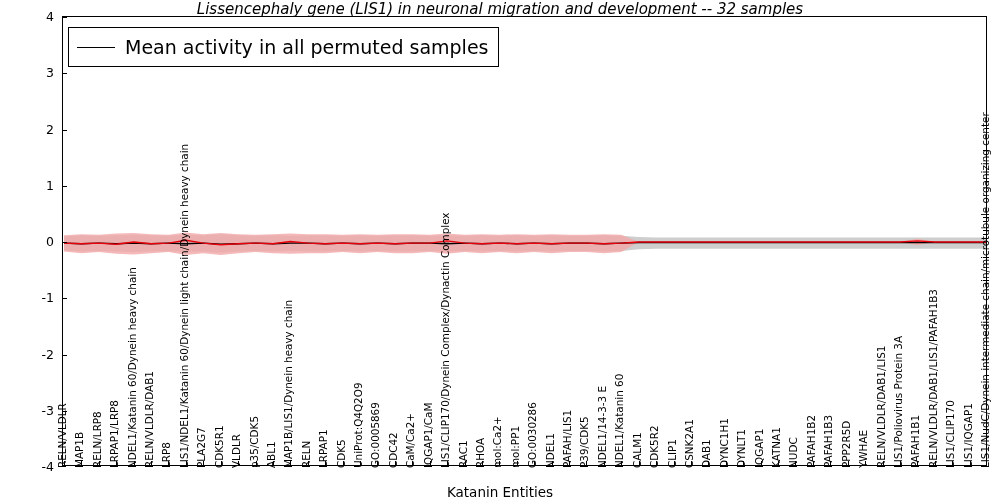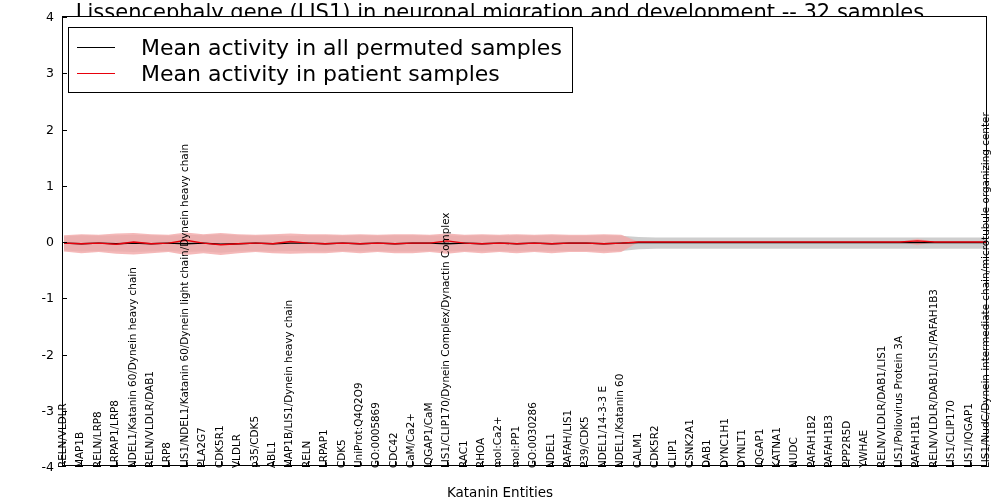--- a/index.html
+++ b/index.html
@@ -17,23 +17,24 @@
     position: relative;
     width: 1000px;
     height: 500px;
   }
   #title {
     position: absolute;
     left: 0;
     top: 0;
     width: 1000px;
     text-align: center;
-    font-size: 21px;
+    font-size: 15px;
     color: #000;
     white-space: nowrap;
+    font-style: italic;
   }
   
   #plot {
     position: absolute;
     left: 62px;
     top: 16px;
     width: 925px;
     height: 450px;
     border: 1.1px solid #000;
     box-sizing: border-box;
@@ -97,24 +98,23 @@
     height: 26px;
   }
   .legend-line {
     width: 38px;
     height: 0;
     border-top: 1.6px solid #000;
     margin-right: 10px;
   }
   .legend-line.red { border-top-color: #e8000b; }
   .legend-text {
-    font-size: 22px;
+    font-size: 19px;
     color: #000;
     white-space: nowrap;
-    margin-left: 16px;
   }
   svg { display: block; }
 </style>
 </head>
 <body>
 
 <div id="root">
 
   <div id="title">Lissencephaly gene (LIS1) in neuronal migration and development -- 32 samples</div>
 
@@ -136,24 +136,20 @@
     <svg id="plot-svg" width="925" height="450">
         <path d="M1.00 219.38 L18.42 218.25 L35.83 218.81 L53.25 218.25 L70.66 217.69 L88.08 218.25 L105.49 218.81 L122.91 217.69 L140.32 218.25 L157.74 217.13 L175.15 218.25 L192.57 218.81 L209.98 218.25 L227.40 218.81 L244.81 218.25 L262.23 218.25 L279.64 218.81 L297.06 218.25 L314.47 218.81 L331.89 218.25 L349.30 218.25 L366.72 218.81 L384.13 218.25 L401.55 218.81 L418.96 218.25 L436.38 218.81 L453.79 218.25 L471.21 218.81 L488.62 218.25 L506.04 218.81 L523.45 218.81 L540.87 218.25 L558.28 218.81 L575.70 219.94 L593.11 220.50 L610.53 220.50 L627.94 220.50 L645.36 220.50 L662.77 220.50 L680.19 220.50 L697.60 220.50 L715.02 220.50 L732.43 220.50 L749.85 220.50 L767.26 220.50 L784.68 220.50 L802.09 220.50 L819.51 220.50 L836.92 220.50 L854.34 220.50 L871.75 220.50 L889.17 220.50 L906.58 220.50 L924.00 220.50 L924.00 231.75 L906.58 231.75 L889.17 231.75 L871.75 231.75 L854.34 231.75 L836.92 231.75 L819.51 231.75 L802.09 231.75 L784.68 231.75 L767.26 231.75 L749.85 231.75 L732.43 231.75 L715.02 231.75 L697.60 231.75 L680.19 231.75 L662.77 231.75 L645.36 231.75 L627.94 231.75 L610.53 231.75 L593.11 231.75 L575.70 232.31 L558.28 234.00 L540.87 234.56 L523.45 234.00 L506.04 234.00 L488.62 234.56 L471.21 234.00 L453.79 234.56 L436.38 234.00 L418.96 234.56 L401.55 234.00 L384.13 234.56 L366.72 234.00 L349.30 234.56 L331.89 234.56 L314.47 234.00 L297.06 234.56 L279.64 234.00 L262.23 234.56 L244.81 234.56 L227.40 234.00 L209.98 234.56 L192.57 234.00 L175.15 234.56 L157.74 235.69 L140.32 234.56 L122.91 235.12 L105.49 234.00 L88.08 234.56 L70.66 235.12 L53.25 234.56 L35.83 234.00 L18.42 234.56 L1.00 233.44 Z" fill="#bdbdbd" fill-opacity="0.75" stroke="none"></path>
         <path d="M1.00 218.25 L18.42 217.13 L35.83 217.69 L53.25 216.56 L70.66 216.00 L88.08 217.13 L105.49 217.69 L122.91 215.44 L140.32 217.13 L157.74 216.00 L175.15 217.13 L192.57 217.69 L209.98 217.13 L227.40 216.56 L244.81 217.13 L262.23 217.13 L279.64 217.69 L297.06 217.13 L314.47 217.69 L331.89 217.13 L349.30 217.13 L366.72 217.69 L384.13 216.56 L401.55 217.69 L418.96 217.13 L436.38 217.69 L453.79 217.13 L471.21 217.69 L488.62 217.13 L506.04 217.69 L523.45 217.69 L540.87 217.13 L558.28 217.69 L575.70 225.00 L593.11 225.00 L610.53 225.00 L627.94 225.00 L645.36 225.00 L662.77 225.00 L680.19 225.00 L697.60 225.00 L715.02 225.00 L732.43 225.00 L749.85 225.00 L767.26 225.00 L784.68 225.00 L802.09 225.00 L819.51 225.00 L836.92 225.00 L854.34 221.63 L871.75 225.00 L889.17 225.00 L906.58 225.00 L924.00 225.00 L924.00 225.00 L906.58 225.00 L889.17 225.00 L871.75 225.00 L854.34 228.37 L836.92 225.00 L819.51 225.00 L802.09 225.00 L784.68 225.00 L767.26 225.00 L749.85 225.00 L732.43 225.00 L715.02 225.00 L697.60 225.00 L680.19 225.00 L662.77 225.00 L645.36 225.00 L627.94 225.00 L610.53 225.00 L593.11 225.00 L575.70 225.00 L558.28 235.12 L540.87 236.25 L523.45 235.12 L506.04 235.12 L488.62 236.25 L471.21 235.12 L453.79 236.25 L436.38 235.12 L418.96 236.25 L401.55 235.12 L384.13 236.81 L366.72 235.12 L349.30 236.25 L331.89 236.25 L314.47 235.12 L297.06 236.25 L279.64 235.12 L262.23 236.25 L244.81 236.25 L227.40 236.81 L209.98 236.25 L192.57 235.12 L175.15 236.25 L157.74 237.94 L140.32 236.25 L122.91 237.94 L105.49 235.12 L88.08 236.25 L70.66 237.38 L53.25 236.81 L35.83 235.12 L18.42 236.25 L1.00 234.56 Z" fill="#f2a7a7" fill-opacity="0.8" stroke="none"></path>
         <path d="M1.00 226.12 L18.42 226.69 L35.83 226.12 L53.25 226.69 L70.66 226.12 L88.08 226.69 L105.49 226.12 L122.91 226.69 L140.32 226.12 L157.74 227.25 L175.15 226.69 L192.57 226.12 L209.98 226.69 L227.40 226.12 L244.81 226.12 L262.23 226.69 L279.64 226.12 L297.06 226.69 L314.47 226.12 L331.89 226.69 L349.30 226.12 L366.72 226.12 L384.13 226.69 L401.55 226.12 L418.96 226.69 L436.38 226.12 L453.79 226.69 L471.21 226.12 L488.62 226.69 L506.04 226.12 L523.45 226.12 L540.87 226.69 L558.28 226.12 L575.70 225.56 L593.11 225.56 L610.53 225.56 L627.94 225.56 L645.36 225.56 L662.77 225.56 L680.19 225.56 L697.60 225.56 L715.02 225.56 L732.43 225.56 L749.85 225.56 L767.26 225.56 L784.68 225.56 L802.09 225.56 L819.51 225.56 L836.92 225.56 L854.34 225.56 L871.75 225.56 L889.17 225.56 L906.58 225.56 L924.00 225.56 " fill="none" stroke="#000000" stroke-width="1.4"></path>
         <path d="M1.00 226.12 L18.42 226.69 L35.83 226.12 L53.25 227.25 L70.66 225.00 L88.08 226.69 L105.49 226.12 L122.91 223.31 L140.32 226.12 L157.74 227.81 L175.15 226.69 L192.57 226.12 L209.98 226.69 L227.40 224.44 L244.81 226.12 L262.23 226.69 L279.64 226.12 L297.06 226.69 L314.47 226.12 L331.89 226.69 L349.30 226.12 L366.72 226.12 L384.13 223.88 L401.55 226.12 L418.96 226.69 L436.38 226.12 L453.79 226.69 L471.21 226.12 L488.62 226.69 L506.04 226.12 L523.45 226.12 L540.87 226.69 L558.28 226.12 L575.70 225.00 L593.11 225.00 L610.53 225.00 L627.94 225.00 L645.36 225.00 L662.77 225.00 L680.19 225.00 L697.60 225.00 L715.02 225.00 L732.43 225.00 L749.85 225.00 L767.26 225.00 L784.68 225.00 L802.09 225.00 L819.51 225.00 L836.92 225.00 L854.34 223.88 L871.75 225.00 L889.17 225.00 L906.58 225.00 L924.00 225.00 " fill="none" stroke="#e8000b" stroke-width="1.4"></path>
       </svg>
     <div id="legend">
       <div class="legend-row">
         <span class="legend-line"></span>
         <span class="legend-text">Mean activity in all permuted samples</span>
-      </div>
-      <div class="legend-row">
-        <span class="legend-line red"></span>
-        <span class="legend-text">Mean activity in patient samples</span>
       </div>
     </div>
   <div class="ytick-mark" style="top: 393.75px;"></div>
       <div class="ytick-mark" style="top: 337.5px;"></div>
       <div class="ytick-mark" style="top: 281.25px;"></div>
       <div class="ytick-mark" style="top: 225px;"></div>
       <div class="ytick-mark" style="top: 168.75px;"></div>
       <div class="ytick-mark" style="top: 112.5px;"></div>
       <div class="ytick-mark" style="top: 56.25px;"></div>
       <div class="ytick-mark" style="top: 0px;"></div>

